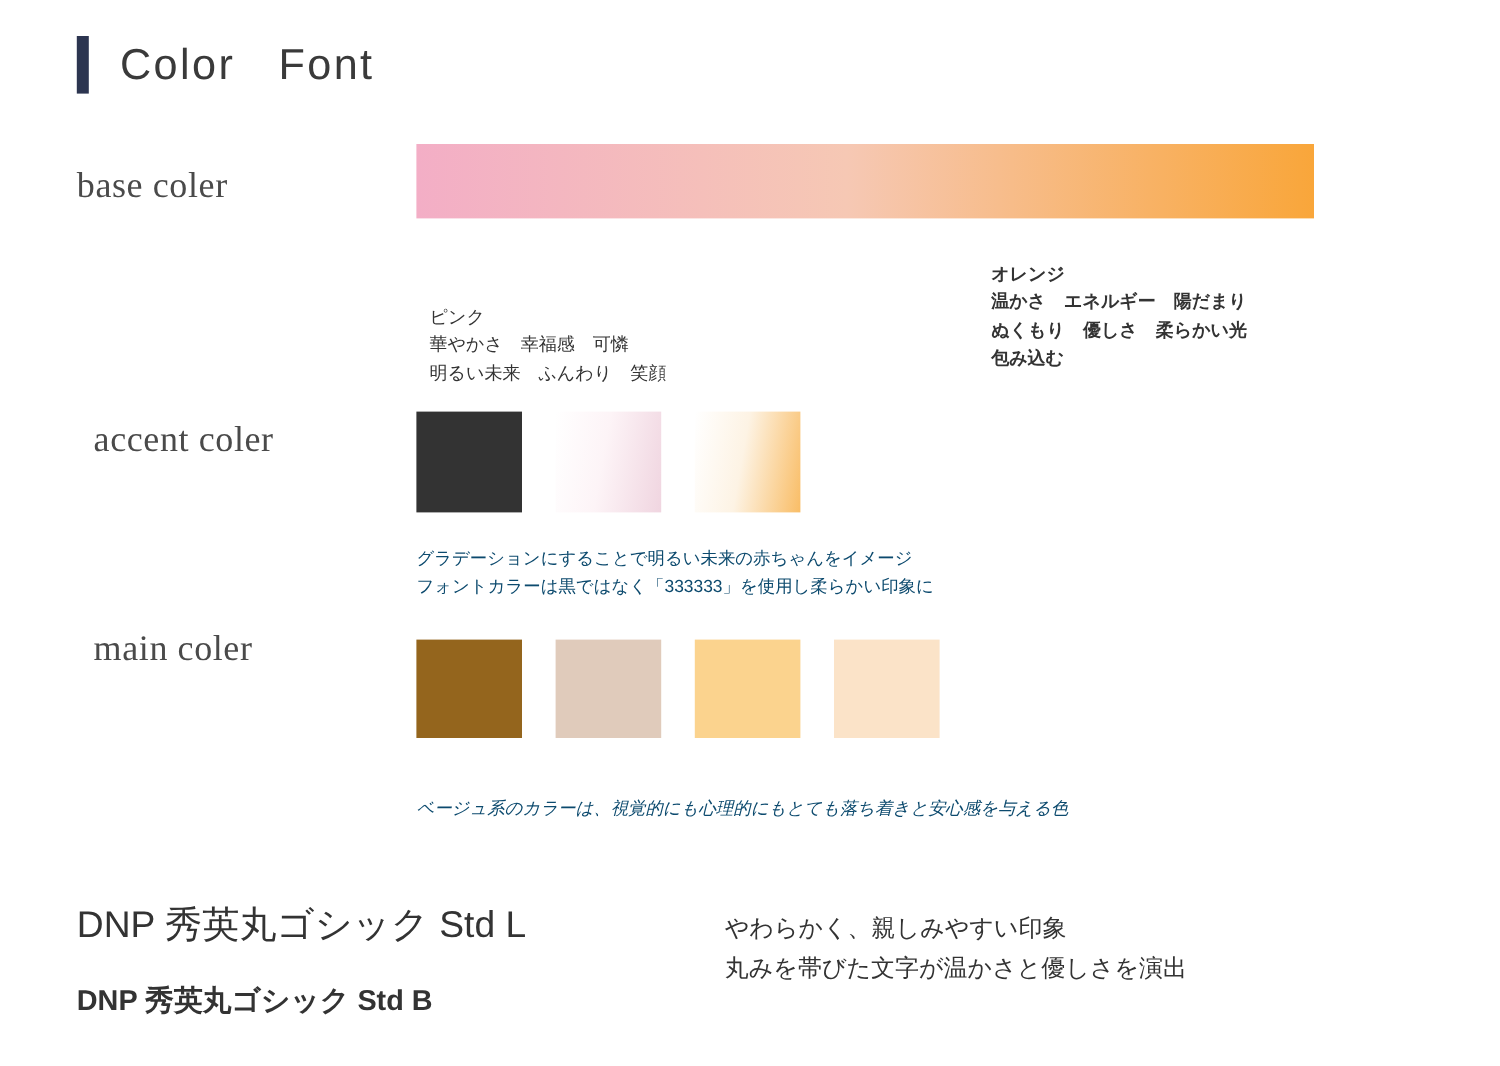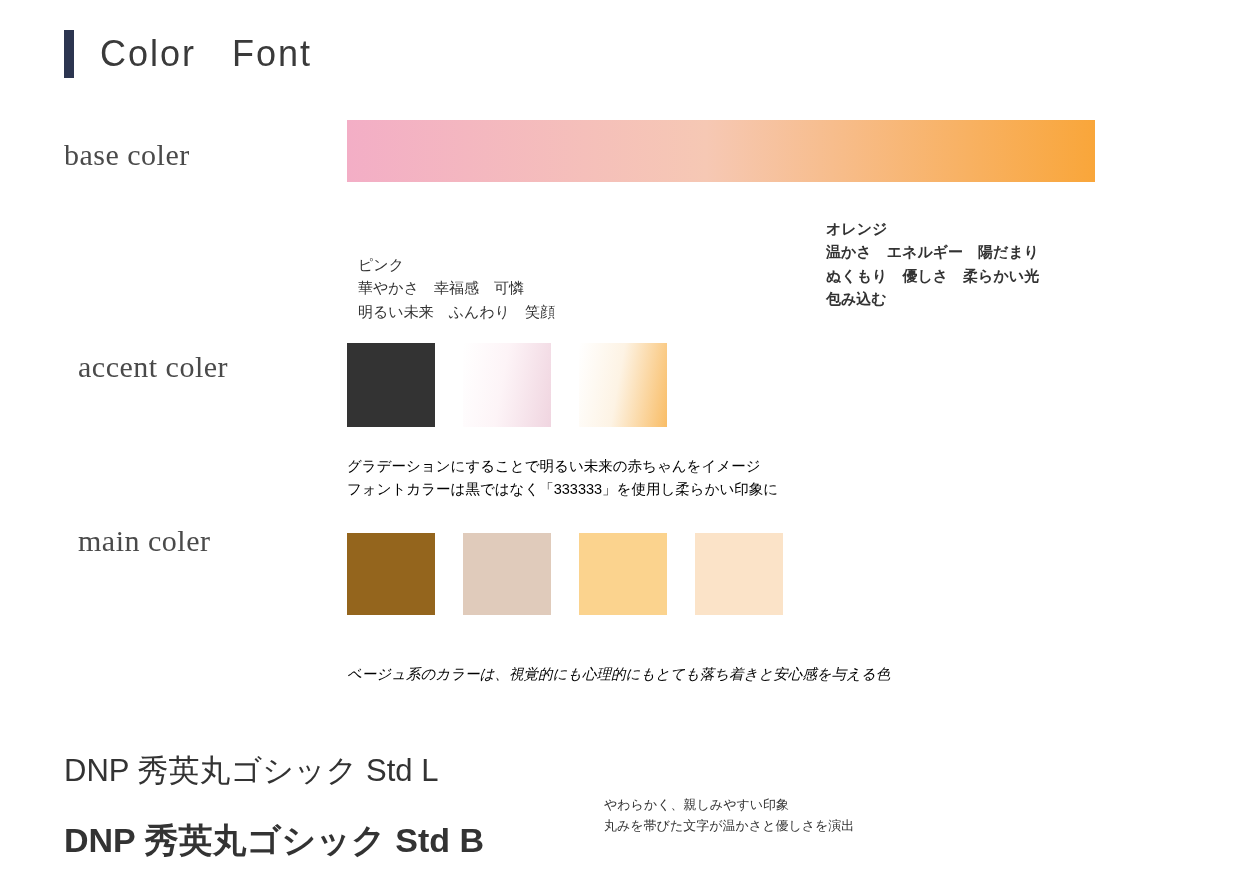--- a/index.html
+++ b/index.html
@@ -83,49 +83,49 @@
     height: 84px;
     margin-right: 28px;
   }
   #main-row .swatch { height: 82px; }
 
   
   .note {
     position: absolute;
     font-size: 14.5px;
     line-height: 1.62;
-    color: #000000;
+    color: #0c4a6e;
     white-space: pre-line;
   }
   #accent-note { left: 347px; top: 455px; }
   #main-note   { left: 347px; top: 663px; font-style: italic; }
 
   
   .font-sample {
     position: absolute;
     left: 64px;
     color: #333333;
     white-space: nowrap;
   }
   #font-light {
     top: 750px;
     font-size: 31px;
     font-weight: 400;
     text-align: right;
   }
   #font-bold {
     top: 818px;
-    font-size: 34px;
+    font-size: 24px;
     font-weight: 700;
   }
   #font-desc {
     position: absolute;
     left: 604px;
-    top: 794px;
-    font-size: 13px;
+    top: 758px;
+    font-size: 20px;
     line-height: 1.65;
     color: #333333;
     white-space: pre-line;
   }
 </style>
 </head>
 <body>
 
 <div class="title-row">
   <div class="title-bar" style="background: rgb(44, 53, 80);"></div>

